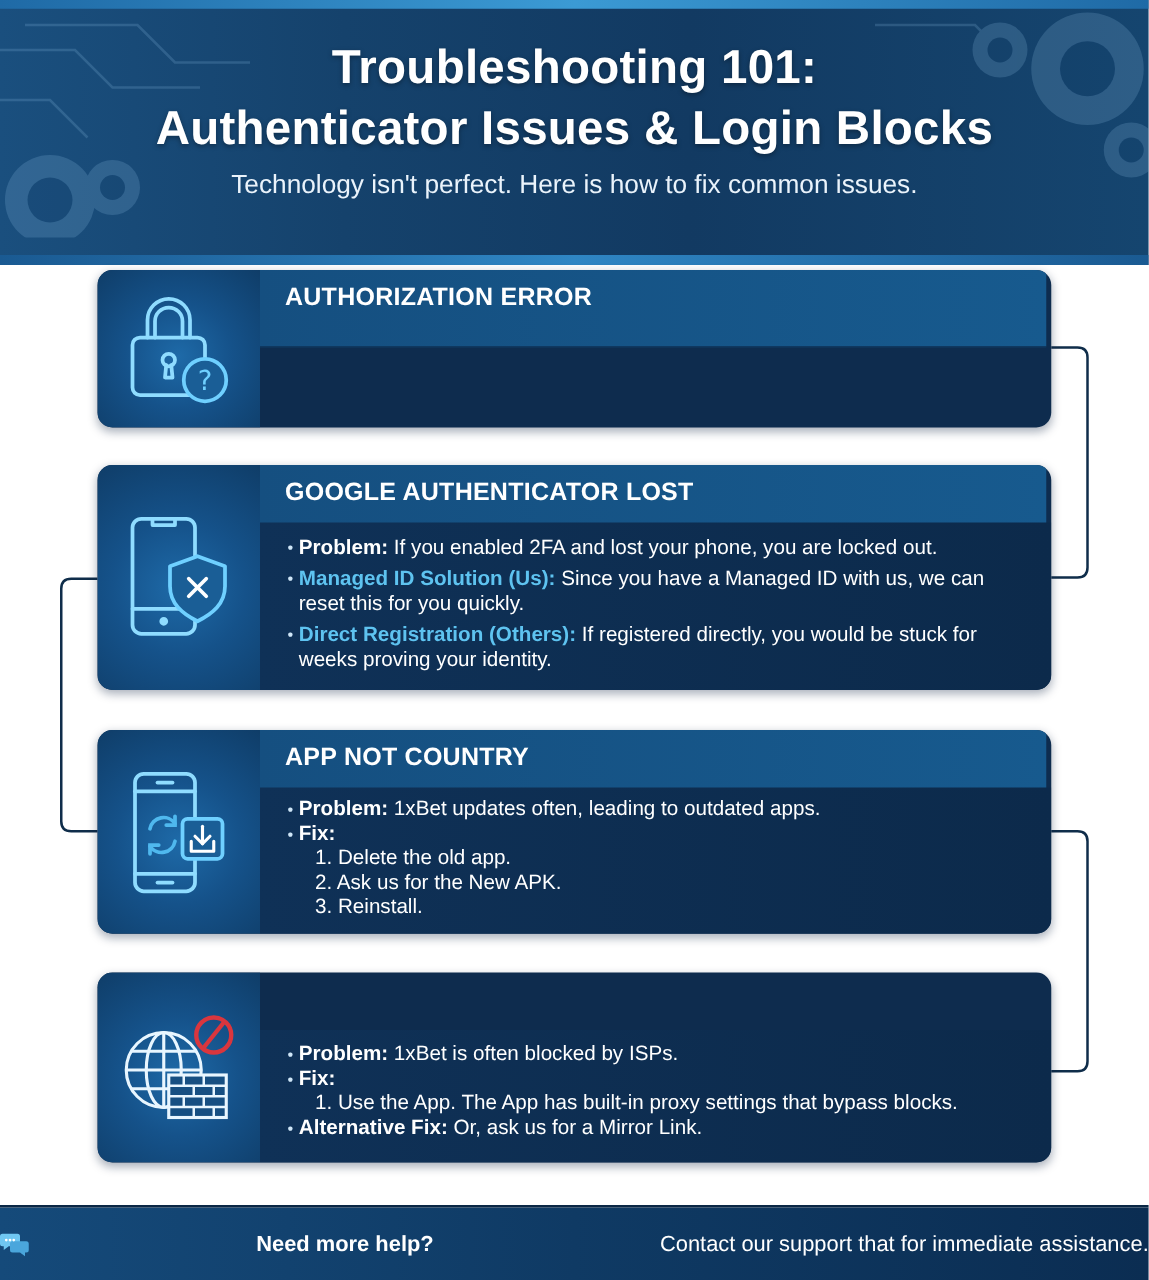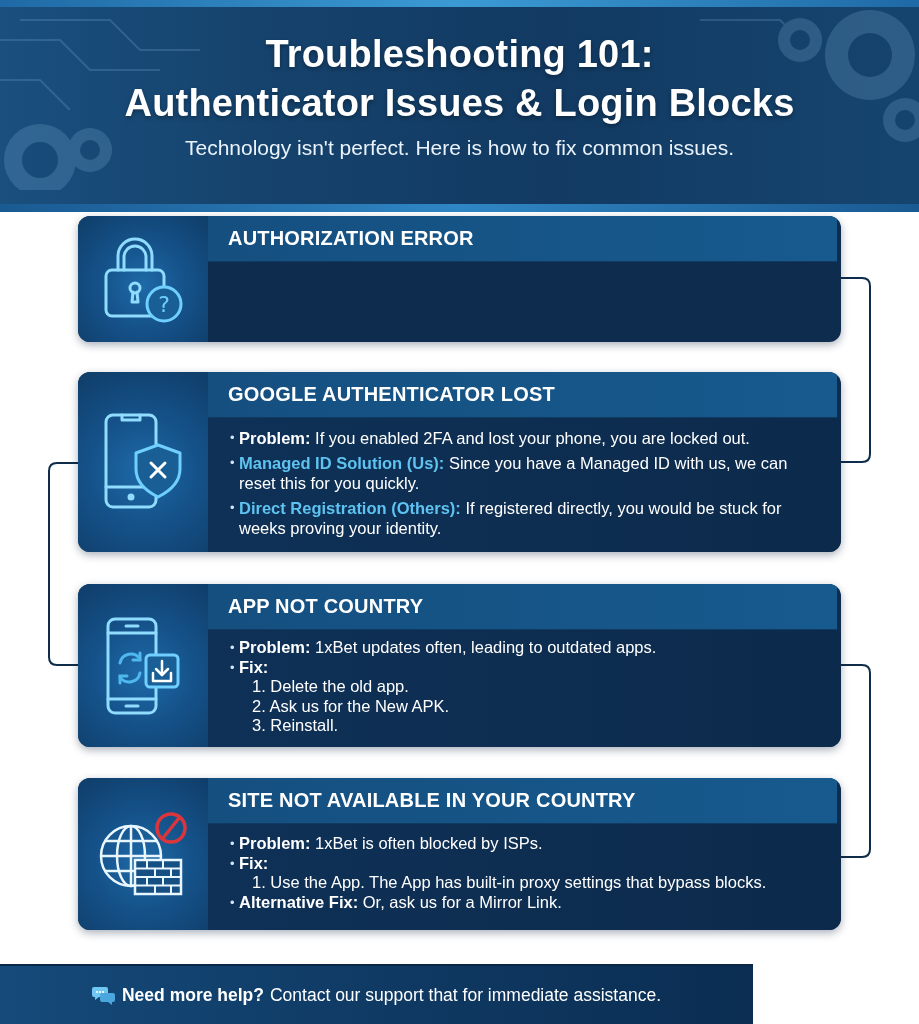--- a/index.html
+++ b/index.html
@@ -40,21 +40,21 @@
     border-radius: 12px; overflow: hidden;
     background: #0e2c4e;
     box-shadow: 0 3px 8px rgba(10,30,60,0.35);
   }
   .card-icon-panel {
     position: absolute; left: 0; top: 0; bottom: 0; width: 130px;
     background: radial-gradient(circle at 50% 55%, #1e6aa8 0%, #15528a 45%, #0f3d68 100%);
     display: flex; align-items: center; justify-content: center;
   }
   .card-header {
-    position: absolute; left: 130px; right: 4px; top: 0; height: 46px;
+    position: absolute; left: 130px; right: 4px; top: 0; height: 62px;
     background: linear-gradient(90deg, #154f80 0%, #175a8e 100%);
     border-bottom: 1px solid #0f3a62;
   }
   .card-title {
     position: absolute; left: 20px; top: 11px; color: #ffffff;
     font-weight: 700; font-size: 20px; letter-spacing: 0.2px;
   }
   .card-body {
     position: absolute; left: 130px; right: 0; top: 46px; bottom: 0;
     background: linear-gradient(90deg, #0f3157 0%, #0c2a4b 100%);
@@ -63,24 +63,24 @@
   .bullet { position: relative; padding-left: 9px; margin-bottom: 3px; }
   .bullet::before {
     content: "•"; position: absolute; left: 0; top: 0; color: #cfe6f7; font-size: 13px;
   }
   .b-label { font-weight: 700; }
   .b-label.accent { color: #5ec3f0; }
   .step { padding-left: 22px; margin-bottom: 0; }
 
   
   .footer {
-    position: absolute; left: 0; top: 964px; width: 753px; height: 60px;
+    position: absolute; left: 0; top: 964px; width: 919px; height: 60px;
     background: linear-gradient(90deg, #154a7a 0%, #0f3a64 50%, #0b2d52 100%);
     border-top: 2px solid #0a2745;
-    display: flex; align-items: center; justify-content: center; gap: 6px;
+    display: flex; align-items: center; justify-content: space-between; gap: 6px;
     color: #ffffff; font-size: 17.5px;
   }
   .footer .strong { font-weight: 700; }
 </style>
 </head>
 <body>
 
 <div class="banner">
   <svg class="banner-deco" width="919" height="190" viewBox="0 0 919 190">
     <g fill="none" stroke="#9fd0f5" stroke-width="2">
@@ -232,23 +232,20 @@
         <line x1="78" y1="64.5" x2="78" y2="73"></line>
         <line x1="54" y1="73" x2="54" y2="81.5"></line>
         <line x1="70" y1="73" x2="70" y2="81.5"></line>
         <line x1="62" y1="81.5" x2="62" y2="90"></line>
         <line x1="78" y1="81.5" x2="78" y2="90"></line>
       </g>
       <circle cx="78" cy="24" r="14" fill="none" stroke="#d9363e" stroke-width="3.5"></circle>
       <line x1="86" y1="14" x2="70" y2="34" stroke="#d9363e" stroke-width="3.5"></line>
     </svg>
   </div>
-  <div class="card-header">
-    <div class="card-title">SITE NOT AVAILABLE IN YOUR COUNTRY</div>
-  </div>
   <div class="card-body" style="padding-top:10px;line-height:19.5px;">
     <div class="bullet" style="margin-bottom:0;">
       <span class="b-label">Problem:</span><span> 1xBet is often blocked by ISPs.</span>
     </div>
     <div class="bullet" style="margin-bottom:0;">
       <span class="b-label">Fix:</span>
     </div>
     <div class="step">1. Use the App. The App has built-in proxy settings that bypass blocks.</div>
     <div class="bullet" style="margin-bottom:0;">
       <span class="b-label">Alternative Fix:</span><span> Or, ask us for a Mirror Link.</span>

